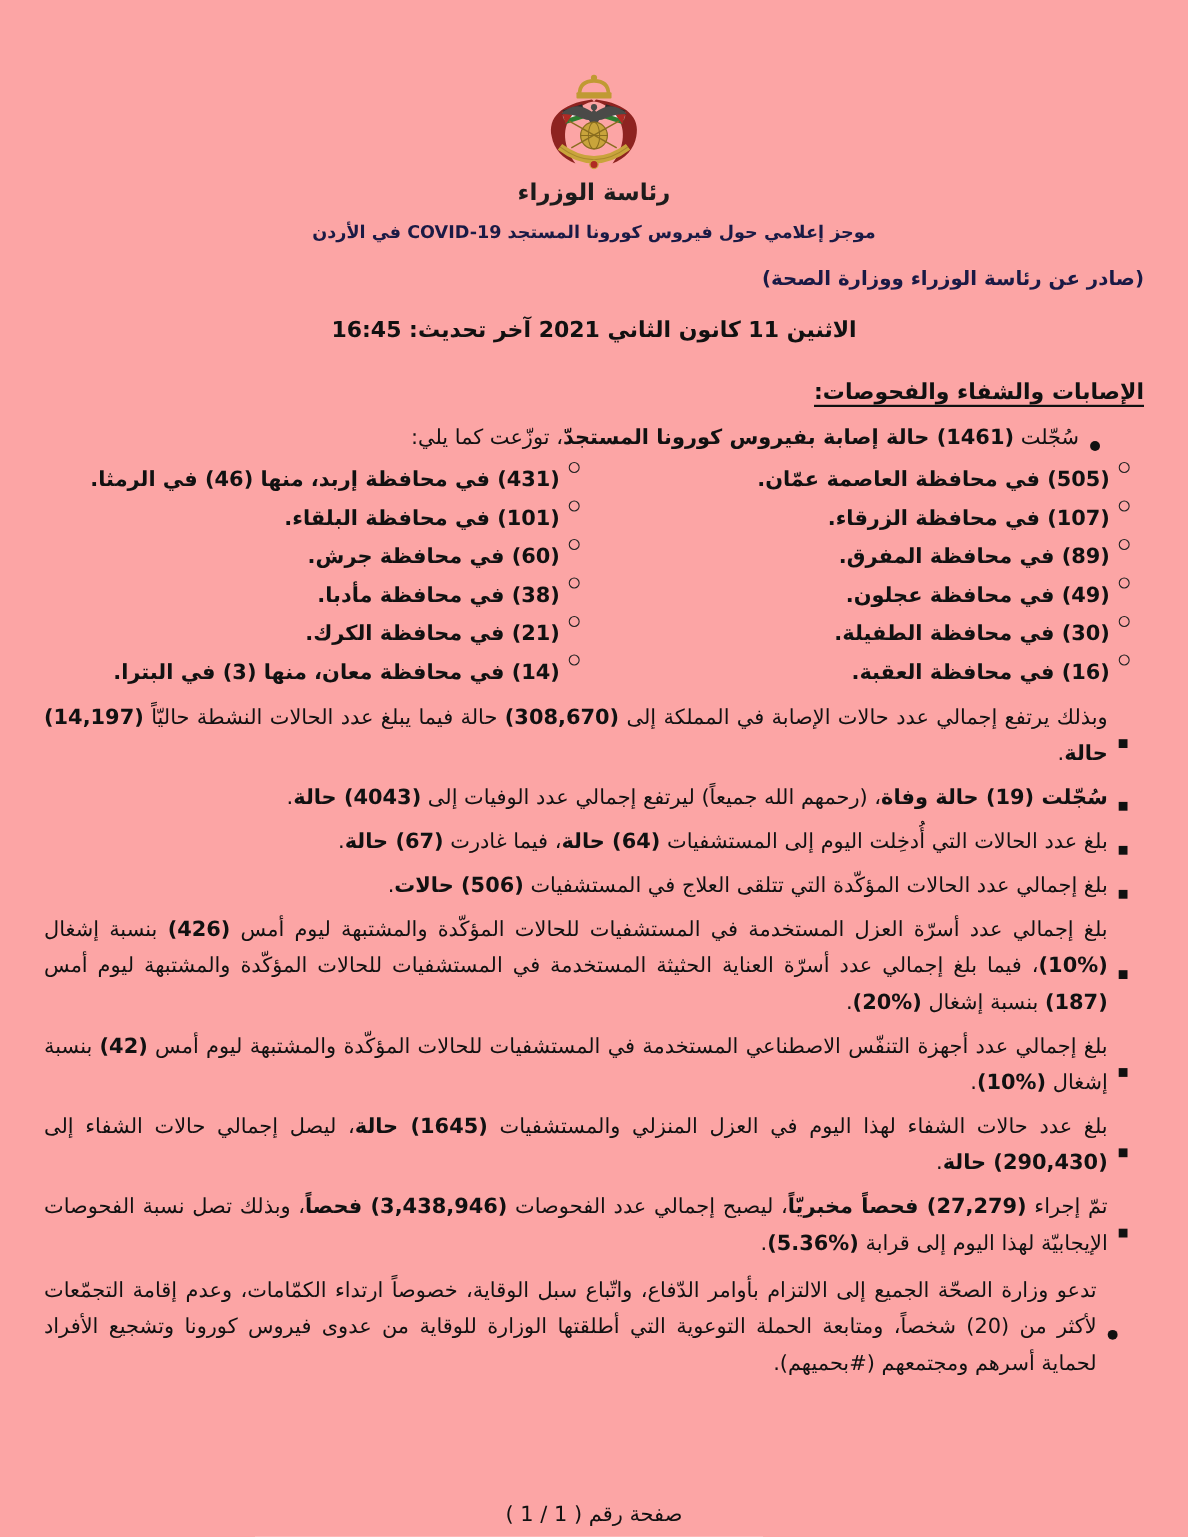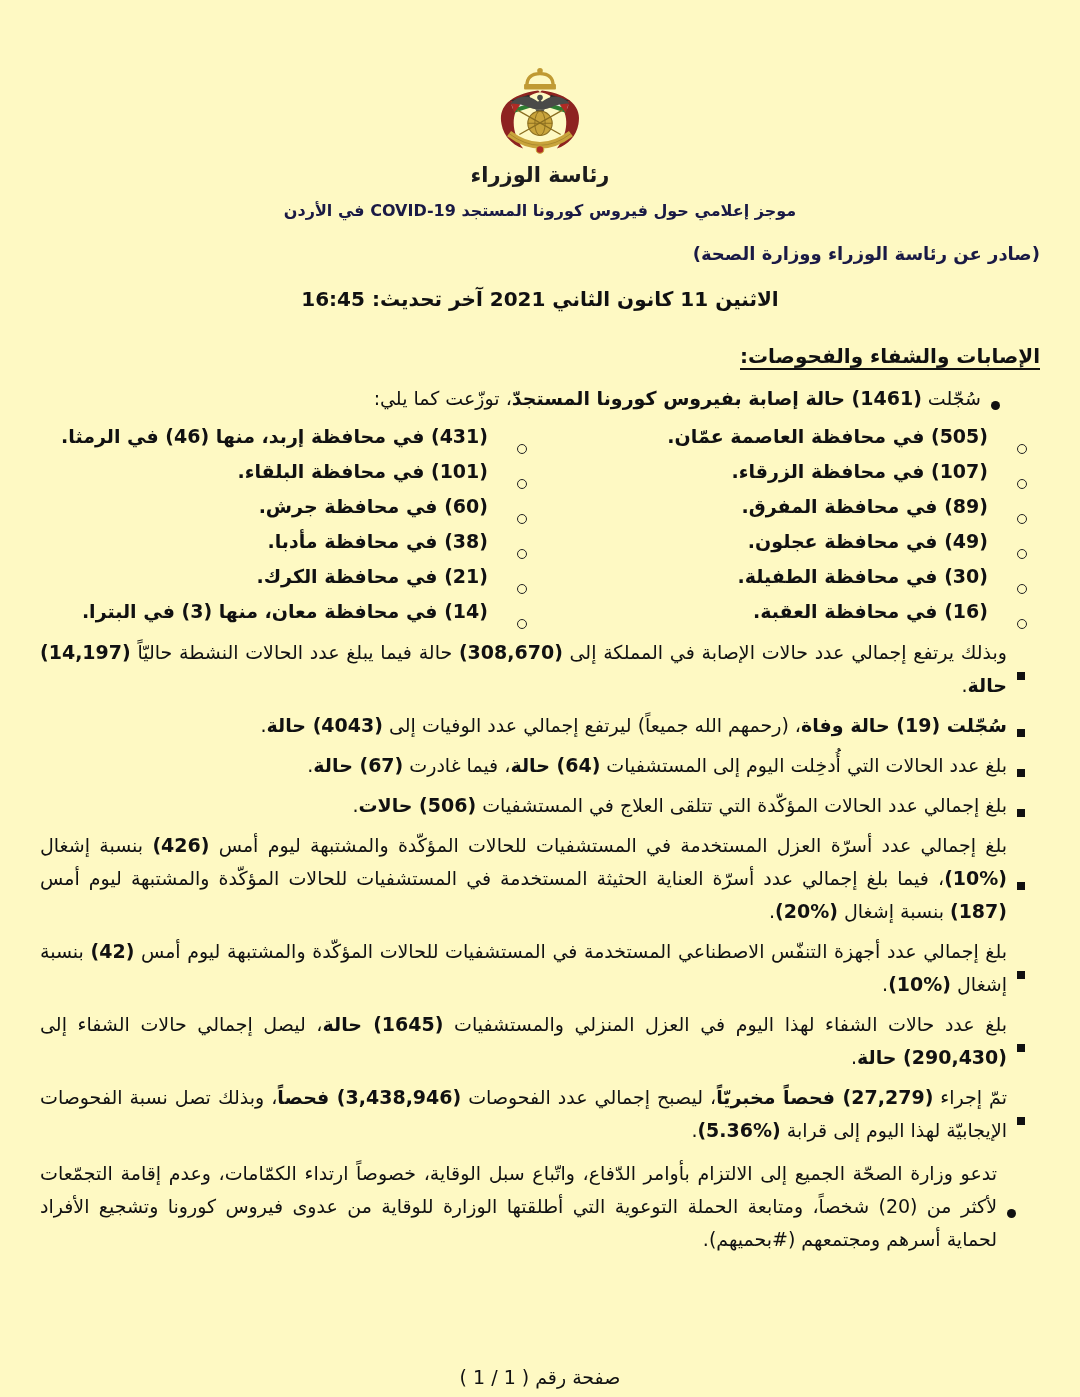--- a/index.html
+++ b/index.html
@@ -1,19 +1,19 @@
 <!DOCTYPE html>
 <html lang="ar" dir="rtl" style="--title-color: #1a1a45; --text-color: #111111;"><head>
 <meta charset="utf-8">
 <style>
   :root { --title-color:#1a1a45; --text-color:#111; }
   * { box-sizing: border-box; }
   body { margin:0; background:#fff; }
   .page {
-    width:1080px; height:1397px; background:#fef9c3; position:relative;
+    width:1080px; height:1397px; background:#fca5a5; position:relative;
     direction:rtl; overflow:hidden;
     padding:64px 40px 0 40px;
     font-family:"DejaVu Sans", sans-serif; color:var(--text-color);
   }
   .logo-wrap { text-align:center; line-height:0; }
   .logo-caption {
     font-size:21px; font-weight:bold; color:#1c1c1c;
     line-height:26px; margin-top:2px; letter-spacing:1px;
   }
   .title {
@@ -36,21 +36,21 @@
   .blt.disc   { width:9px; height:9px; background:#111; border-radius:50%; margin:13px 14px 0 10px; }
   .blt.square { width:8px; height:8px; background:#111; margin:14px 15px 0 10px; }
   .blt.circle { width:10px; height:10px; border:1.7px solid #222; border-radius:50%; margin:12px 13px 0 8px; }
   .ptext { flex:1; margin:0; font-size:19px; line-height:33px; text-align:justify; }
   .b, .bold { font-weight:bold; }
   .intro-item { margin-top:12px; padding-right:26px; }
   .para-list .li { margin-top:7px; }
   .para-list { margin-top:6px; }
   .gov-cols { display:flex; margin-top:4px; }
   .gov-col { width:50%; }
-  .gov-col .li { height:35px; align-items:flex-end;gap:21px; }
+  .gov-col .li { height:35px; align-items:flex-start; }
   .gov-col .blt.circle { margin-top:1px; }
   .gtext { margin:0; font-size:19px; font-weight:bold; line-height:35px; white-space:nowrap; }
   .final-item { margin-top:10px; padding-right:10px; }
   .footer {
     position:absolute; left:0; right:0; top:1364px;
     text-align:center; font-size:19px; line-height:26px;
   }
 </style>
 </head>
 <body>

